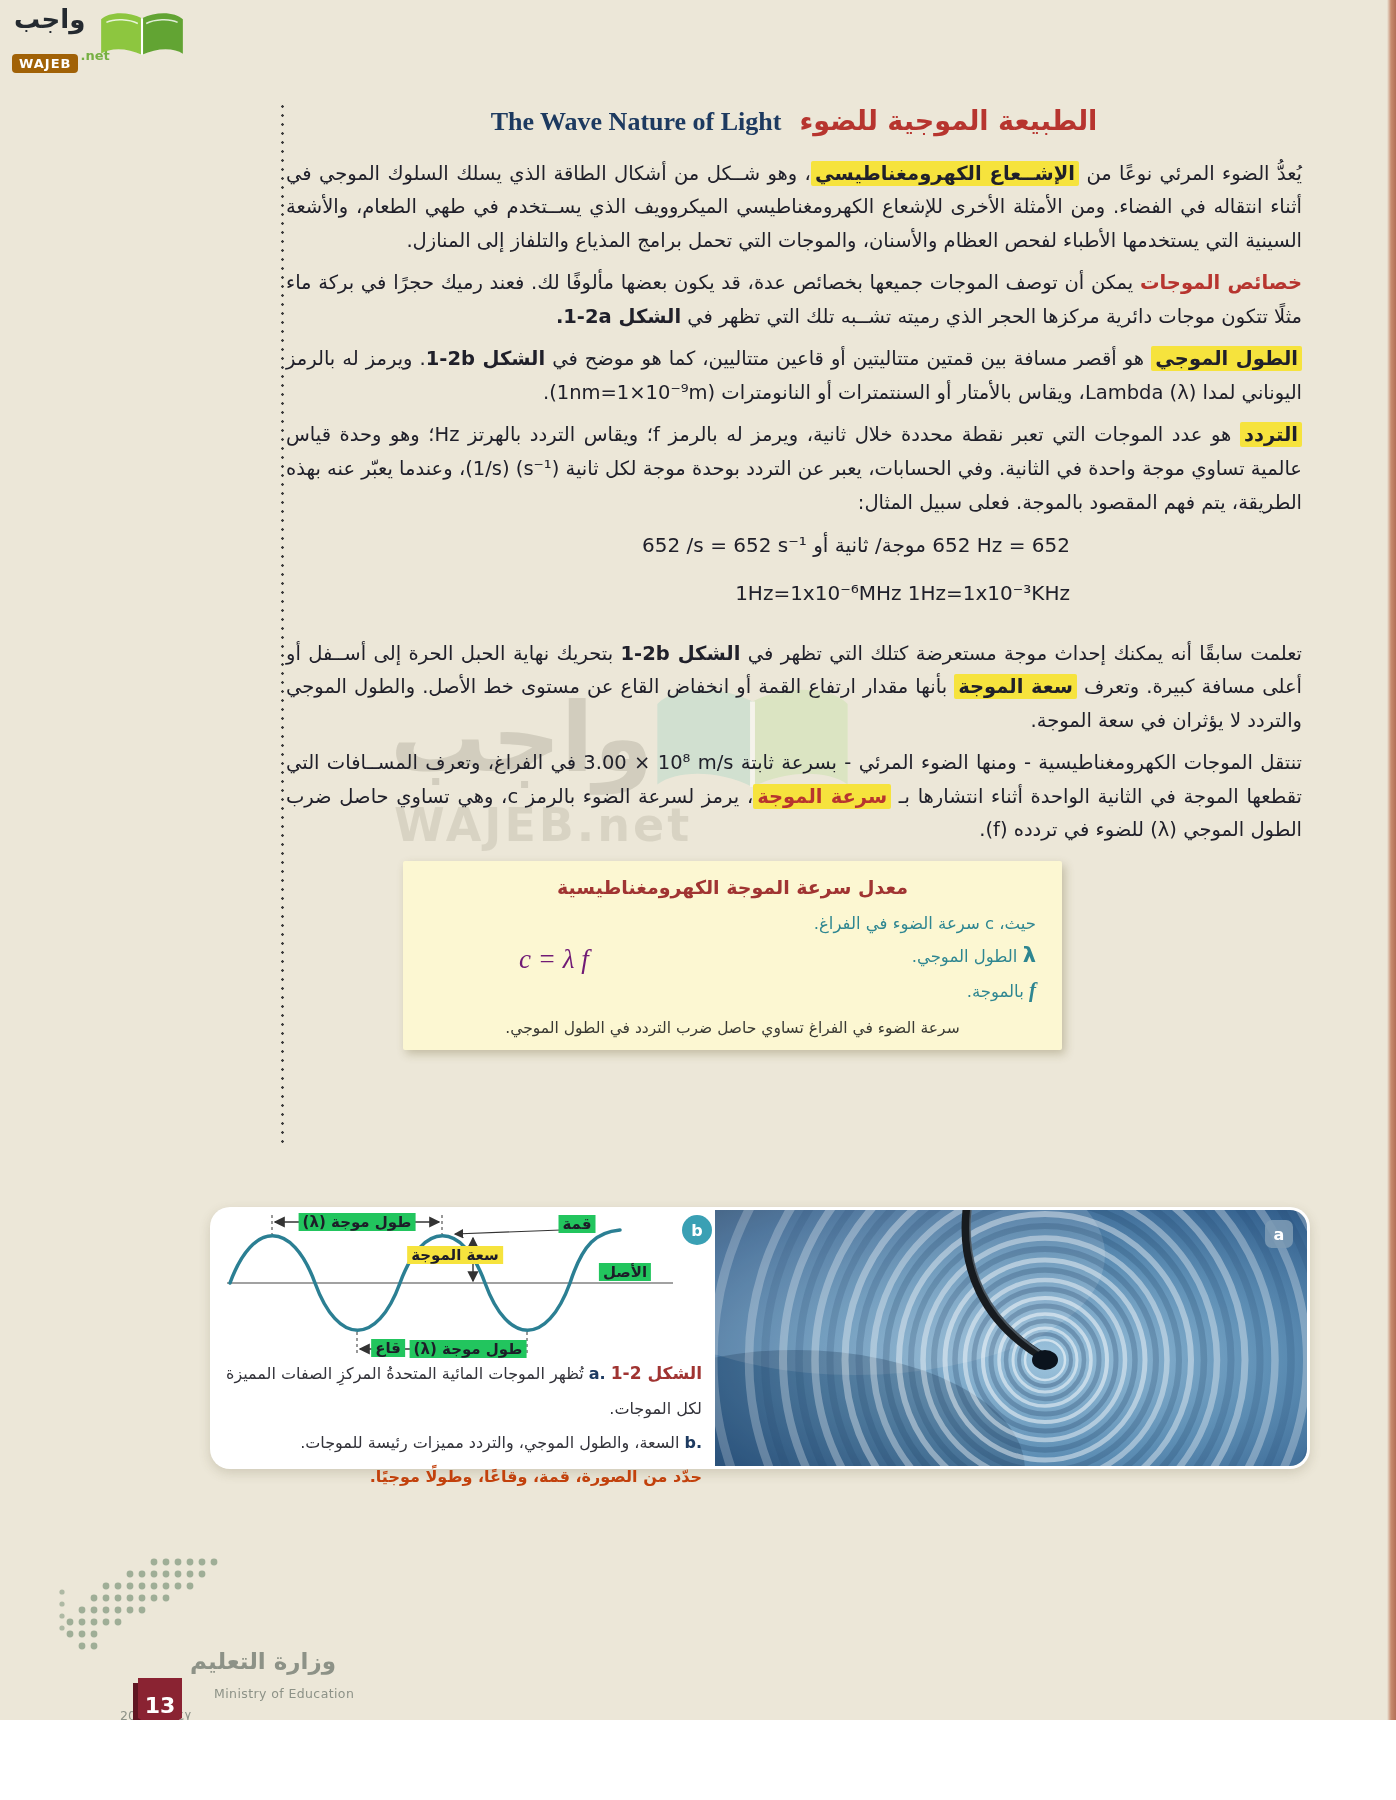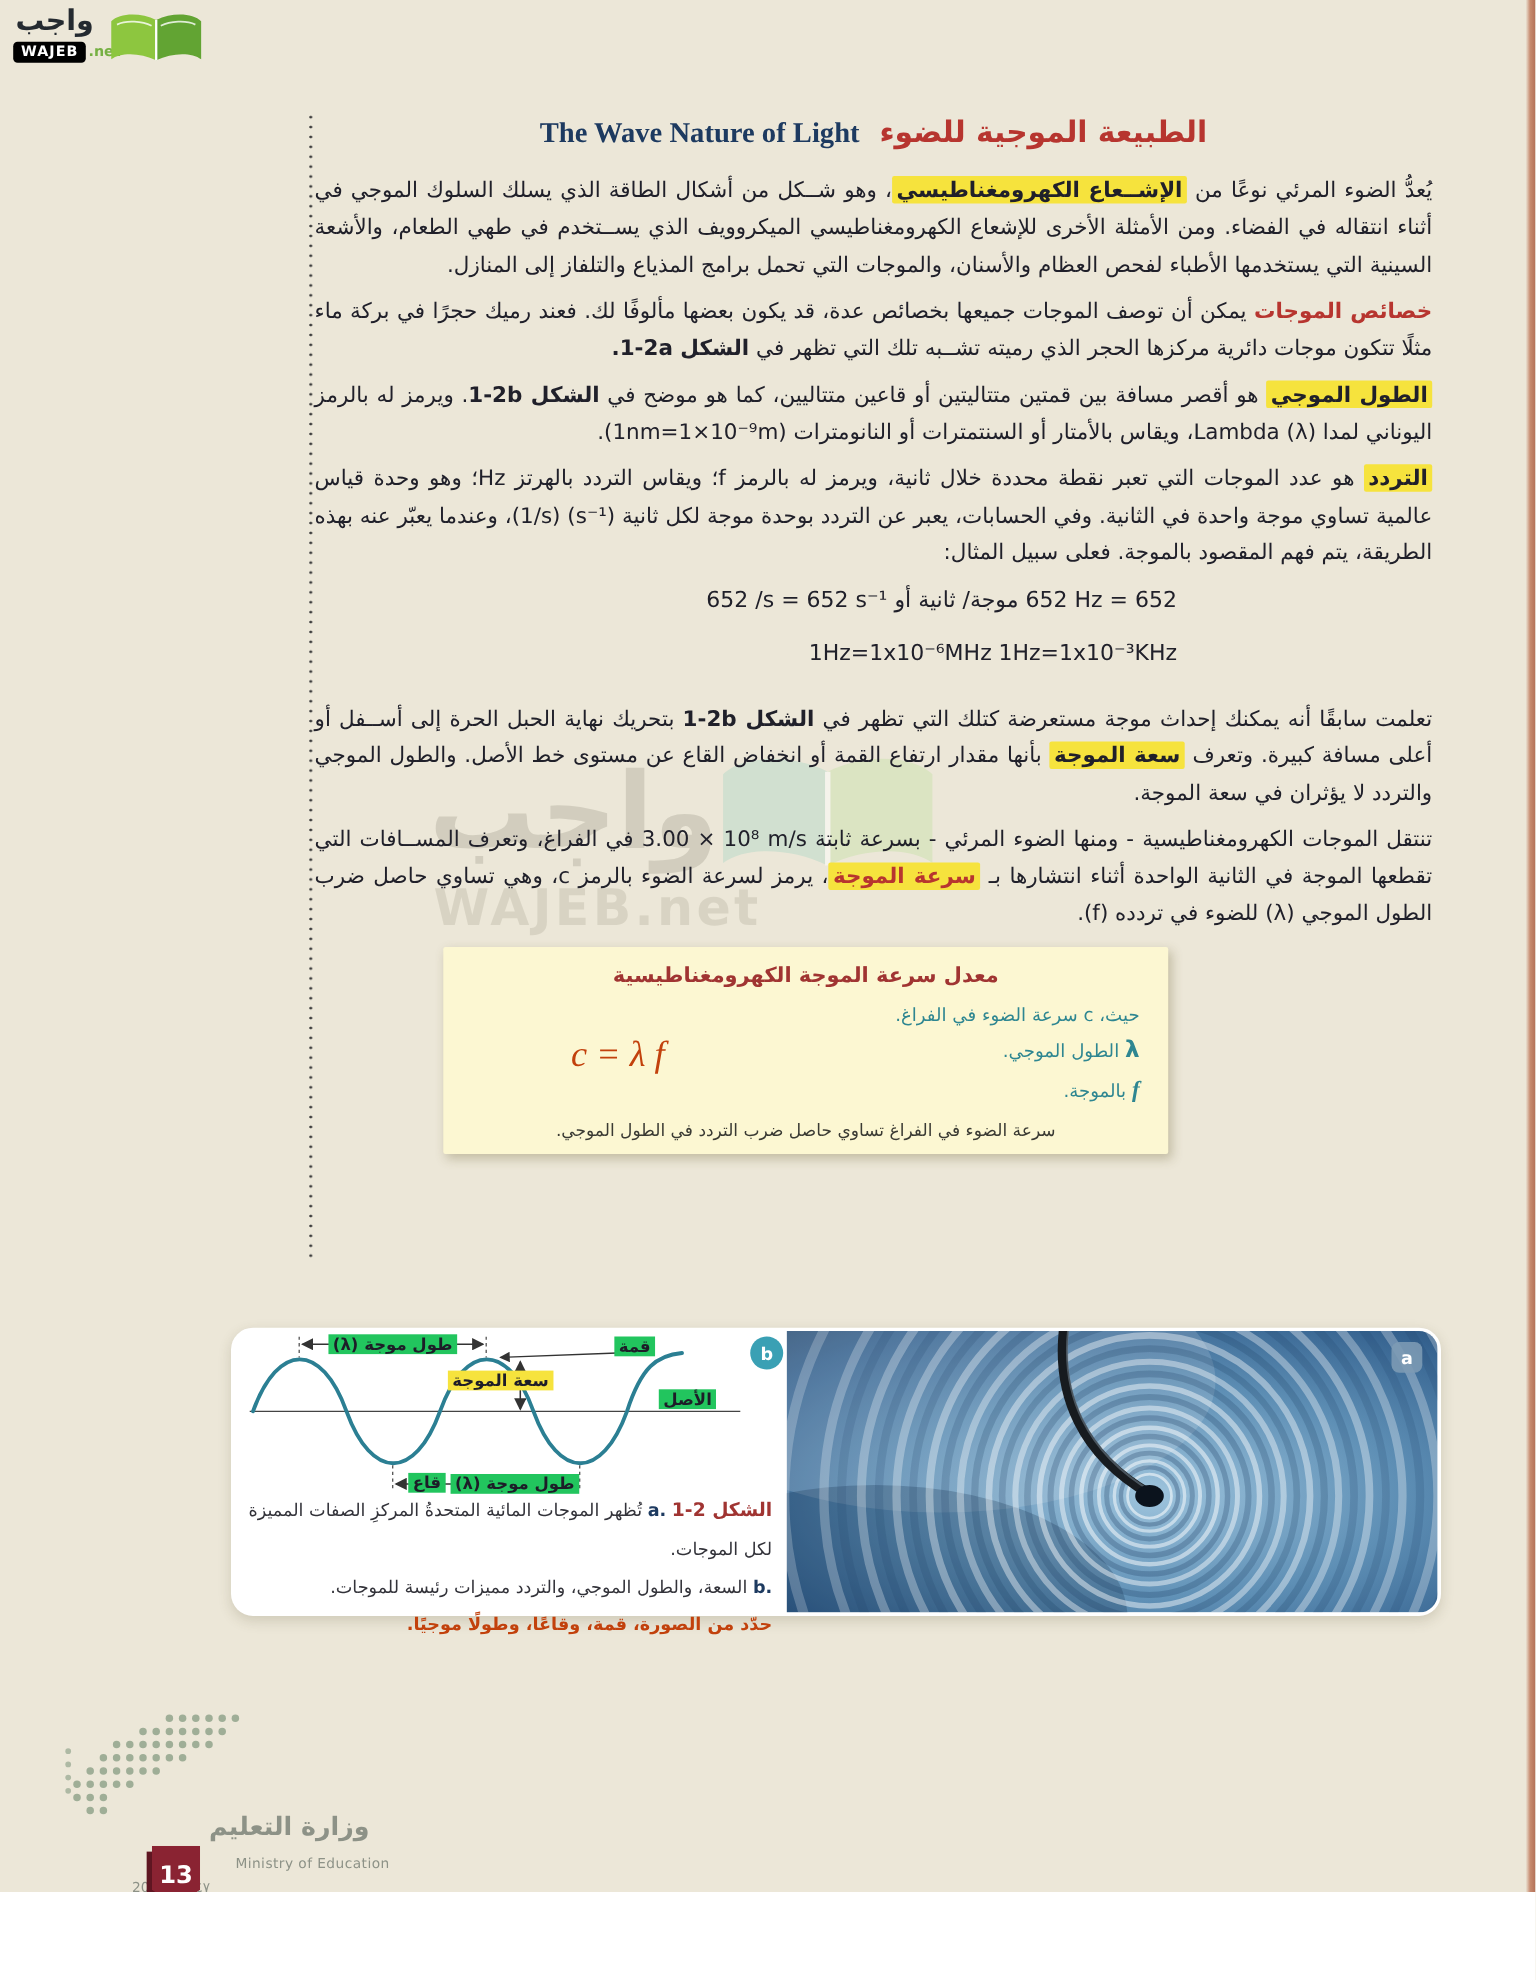--- a/index.html
+++ b/index.html
@@ -7,21 +7,21 @@
     position:relative; width:1396px; height:1720px; overflow:hidden;
     background:#ece7d8; font-family:"DejaVu Sans", sans-serif; color:#20202a;
   }
   .edge-strip{position:absolute; right:0; top:0; width:9px; height:100%;
     background:linear-gradient(to left,#a85a40,#c07a5c 55%, rgba(192,122,92,0)); opacity:.85;}
 
   
   .brand{position:absolute; left:10px; top:6px; width:195px; height:64px; z-index:3;}
   .brand-ar{position:absolute; left:4px; top:0; font-size:26px; font-weight:700; color:#242a30; line-height:1;}
   .brand-site{position:absolute; left:2px; top:32px; display:flex; align-items:center; gap:2px;}
-  .brand-pill{background:#000000; color:#fff; font-weight:700; font-size:13px; padding:2px 7px; border-radius:4px; letter-spacing:1px;}
+  .brand-pill{background:#a16207; color:#fff; font-weight:700; font-size:13px; padding:2px 7px; border-radius:4px; letter-spacing:1px;margin-top:16px;}
   .brand-tld{color:#76b043; font-weight:700; font-size:13px;}
   .brand-book{position:absolute; left:88px; top:2px; width:88px; height:56px;}
 
   
   .watermark{position:absolute; left:390px; top:682px; width:470px; height:190px; opacity:.5; z-index:1; pointer-events:none;}
   .wm-book{position:absolute; right:0; top:0; width:215px; height:122px;}
   .wm-ar{position:absolute; left:0; top:8px; font-size:96px; font-weight:700; color:#b9b5a5; line-height:1;}
   .wm-site{position:absolute; left:4px; top:116px; font-size:46px; font-weight:700; color:#c6c1b0; letter-spacing:3px;}
 
   
@@ -46,21 +46,21 @@
   .eq{margin-bottom:14px; font-size:20px; direction:rtl;}
 
   
   .formula-box{width:607px; margin:14px 240px 0 auto; background:#fcf7d2;
     box-shadow:3px 4px 10px rgba(100,90,40,.3); padding:10px 26px 8px; text-align:right; border-radius:2px;}
   .fb-title{color:#a03432; font-weight:700; font-size:19px; text-align:center; margin:0 0 6px;}
   .fb-body{display:flex; align-items:center;}
   .fb-line{color:#2e8691; font-size:16.5px; line-height:1.7;}
   .fb-sym{font-size:21px; font-weight:700;}
   .fb-f{font-family:"Liberation Serif","DejaVu Serif",serif; font-style:italic;}
-  .fb-eq{font-family:"Liberation Serif","DejaVu Serif",serif; font-style:italic; font-size:33px; color:#c2410c;
+  .fb-eq{font-family:"Liberation Serif","DejaVu Serif",serif; font-style:italic; font-size:27px; color:#701a75;
     margin-right:auto; margin-left:90px;}
   .fb-note{color:#3a3a33; font-size:15.5px; text-align:center; margin-top:6px;}
 
   
   .figure-panel{position:absolute; left:210px; top:1207px; width:1100px; height:262px;
     background:#ffffff; border-radius:20px; box-shadow:0 4px 12px rgba(80,70,40,.18); z-index:5; margin:0;}
   .diagram{position:absolute; left:0; top:0; width:505px; height:262px;}
   .wave-svg{position:absolute; left:15px; top:8px; width:480px; height:150px;}
   .dg-label{position:absolute; transform:translate(-50%,-50%); font-size:15px; font-weight:700;
     color:#1d1d28; background:#22c55e; padding:0 4px; white-space:nowrap; direction:rtl; line-height:1.2;}

